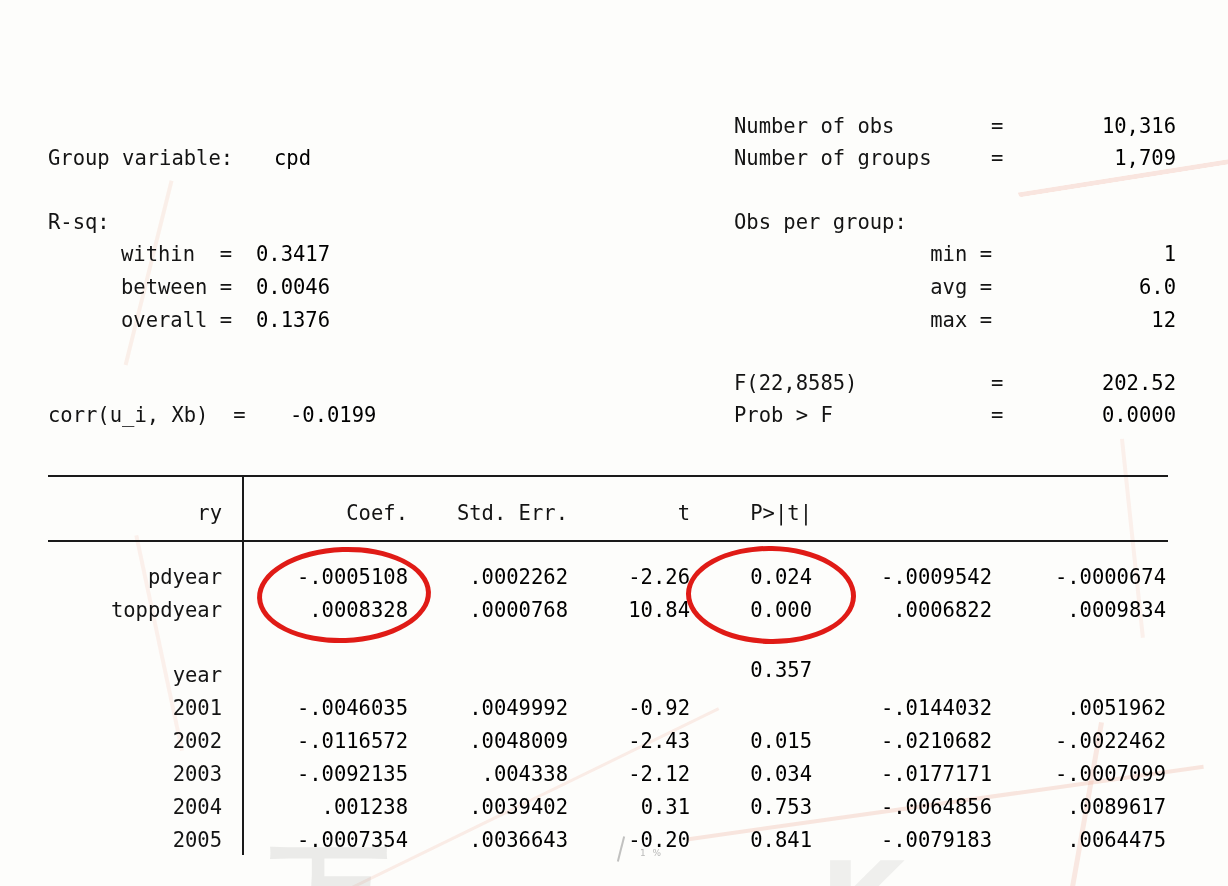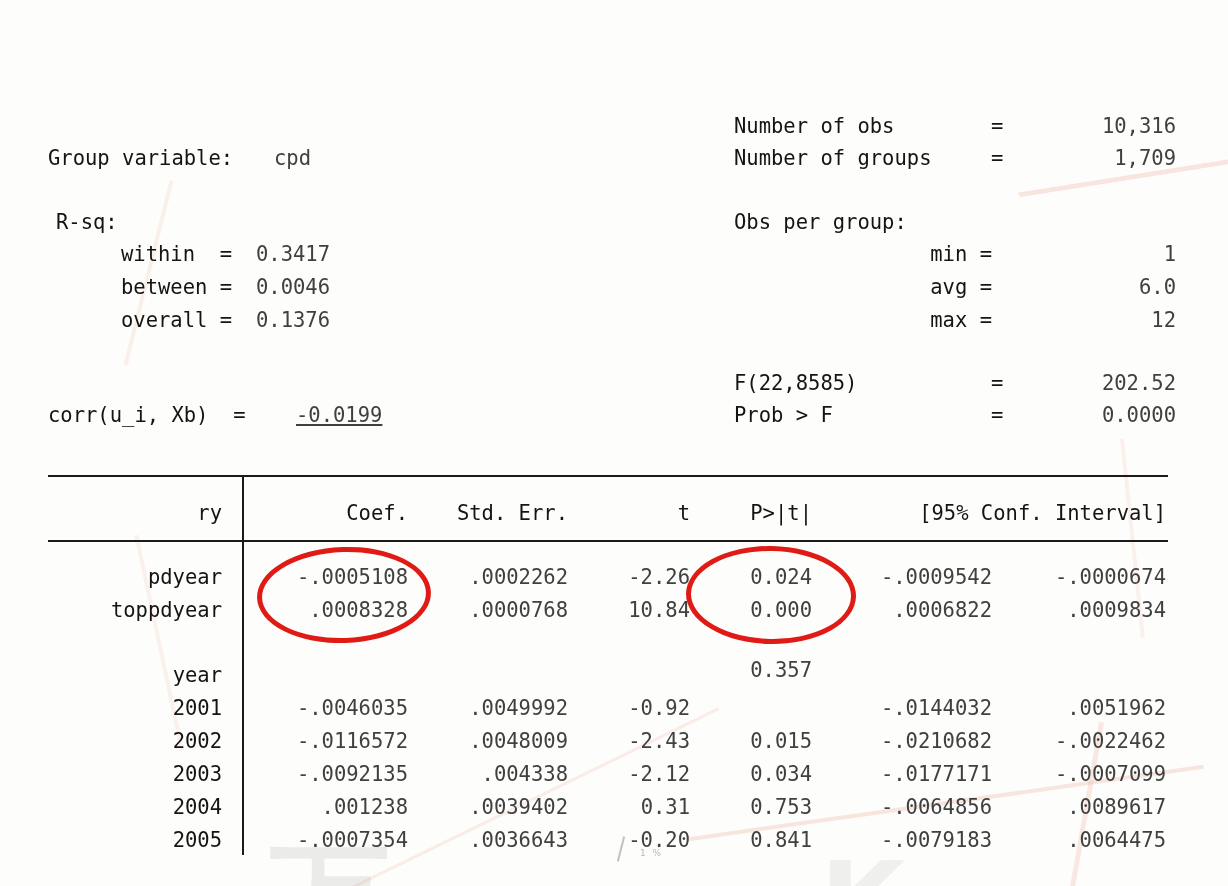--- a/index.html
+++ b/index.html
@@ -95,21 +95,21 @@
   
   .tx {
     position: absolute;
     white-space: pre;
     font-family: "DejaVu Sans Mono", "Liberation Mono", monospace;
     font-size: 20.5px;
     line-height: 1;
     color: #141414;
     letter-spacing: 0px;
   }
-  .val { color: #404040; }
+  .val { color: #000000; }
 
   .cmdline { font-weight: bold; font-size: 21px; }
 
   
   .hrule {
     position: absolute;
     height: 2px;
     background: #1a1a1a;
   }
   .vrule {
@@ -148,33 +148,33 @@
   <div class="wm wm-gray-logo2">K</div>
   <div class="wm wm-slash"></div>
   <div class="wm wm-tiny">1 %</div>
 
 
 
 
   <div class="tx" style="top:148px; left:48px;">Group variable:</div>
   <div class="tx val" style="top:148px; left:274px;">cpd</div>
 
-  <div class="tx" style="top:212px; left:56px;">R-sq:</div>
+  <div class="tx" style="top:212px; left:48px;">R-sq:</div>
 
   <div class="tx" style="top:244px; left:121px;">within  =</div>
   <div class="tx val" style="top:244px; left:256px;">0.3417</div>
 
   <div class="tx" style="top:277px; left:121px;">between =</div>
   <div class="tx val" style="top:277px; left:256px;">0.0046</div>
 
   <div class="tx" style="top:310px; left:121px;">overall =</div>
   <div class="tx val" style="top:310px; left:256px;">0.1376</div>
 
   <div class="tx" style="top:405px; left:48px;">corr(u_i, Xb)  =</div>
-  <div class="tx val" style="top:405px; left:296px;text-decoration:underline;">-0.0199</div>
+  <div class="tx val" style="top:405px; left:290px;">-0.0199</div>
 
   <div class="tx" style="top:116px; left:734px;text-align:center;">Number of obs</div>
   <div class="tx" style="top:116px; left:991px;">=</div>
   <div class="tx val r" style="top:116px; left:1040px; width:136px;">10,316</div>
 
   <div class="tx" style="top:148px; left:734px;">Number of groups</div>
   <div class="tx" style="top:148px; left:991px;">=</div>
   <div class="tx val r" style="top:148px; left:1040px; width:136px;">1,709</div>
 
   <div class="tx" style="top:212px; left:734px;">Obs per group:</div>
@@ -198,21 +198,20 @@
 
   <div class="hrule" style="top:475px; left:48px; width:1120px;"></div>
   <div class="hrule" style="top:540px; left:48px; width:1120px;"></div>
   <div class="vrule" style="top:477px; left:242px; height:378px;"></div>
 
   <div class="tx r" style="top:503px; left:60px; width:162px;">ry</div>
   <div class="tx r" style="top:503px; left:258px; width:150px;">Coef.</div>
   <div class="tx r" style="top:503px; left:418px; width:150px;">Std. Err.</div>
   <div class="tx r" style="top:503px; left:578px; width:112px;">t</div>
   <div class="tx r" style="top:503px; left:700px; width:112px;">P&gt;|t|</div>
-  <div class="tx r" style="top:503px; left:832px; width:334px;">[95% Conf. Interval]</div>
 
   <div class="tx r" style="top:567px; left:60px; width:162px;">pdyear</div>
   <div class="tx val r" style="top:567px; left:258px; width:150px;">-.0005108</div>
   <div class="tx val r" style="top:567px; left:418px; width:150px;">.0002262</div>
   <div class="tx val r" style="top:567px; left:578px; width:112px;">-2.26</div>
   <div class="tx val r" style="top:567px; left:700px; width:112px;">0.024</div>
   <div class="tx val r" style="top:567px; left:838px; width:154px;">-.0009542</div>
   <div class="tx val r" style="top:567px; left:1012px; width:154px;">-.0000674</div>
 
   <div class="tx r" style="top:600px; left:30px; width:192px;">toppdyear</div>

